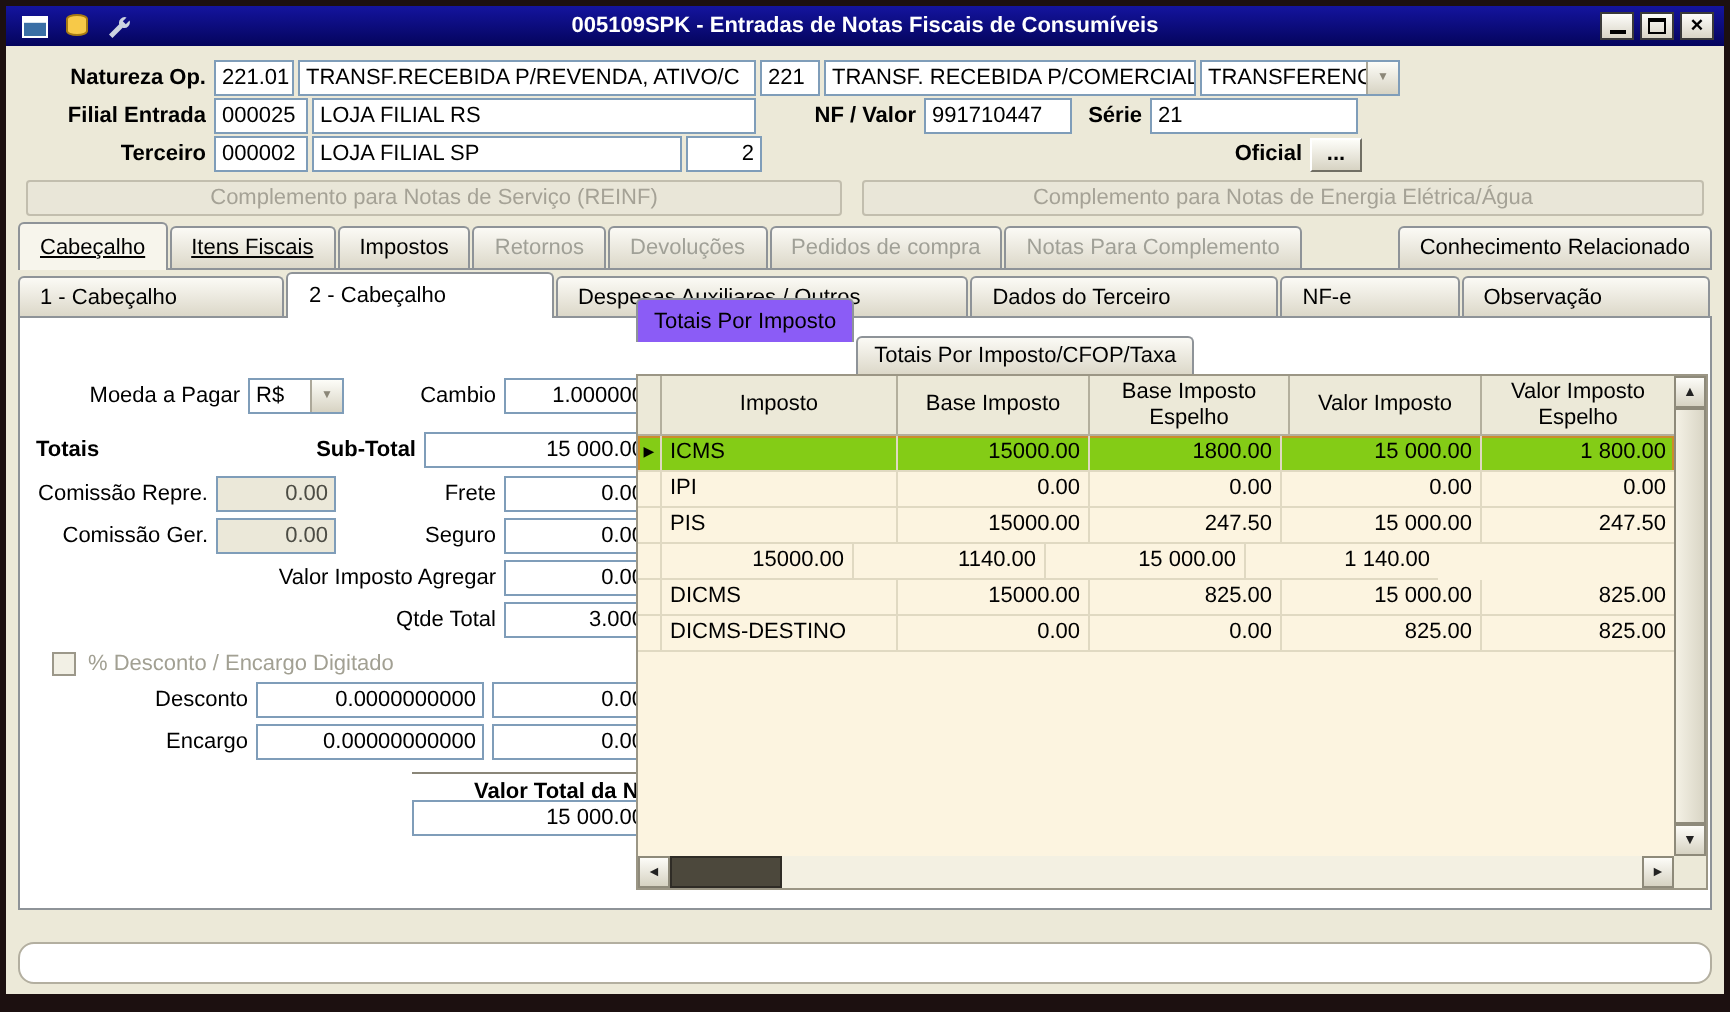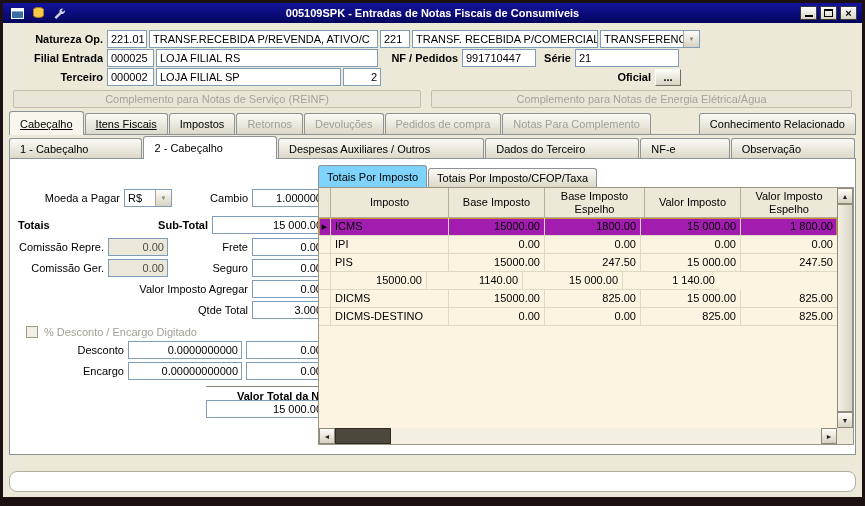--- a/index.html
+++ b/index.html
@@ -45,32 +45,32 @@
   .stabs{position:absolute;left:6px;right:6px;top:133px;height:23px;display:flex;align-items:flex-end;border-bottom:1px solid #8e9398;z-index:2;}
   .stabs .tab{flex:1 1 auto;height:20px;}
   .stabs .tab.active{background:#fff;height:23px;}
 
   
   .pane{position:absolute;left:6px;top:156px;width:847px;height:296px;background:#fff;border:1px solid #8e9398;border-top:none;}
 
   
   .rtabs{position:absolute;left:308px;top:6px;height:22px;display:flex;align-items:flex-end;}
   .rtabs .tab{height:19px;padding:0 8px;}
-  .rtabs .tab.active{height:22px;background:#7dd3fc;margin-bottom:0;}
+  .rtabs .tab.active{height:22px;background:#8b5cf6;margin-bottom:16px;}
 
   
   .grid{position:absolute;left:308px;top:28px;width:536px;height:258px;display:flex;flex-direction:column;border:1px solid #9b9685;background:#fcf4e0;}
   .g-body{flex:1;display:flex;min-height:0;}
   .g-table{width:518px;display:flex;flex-direction:column;}
   .g-hrow{display:flex;height:30px;flex:0 0 30px;}
   .g-hc{background:#ece9d8;border-right:1px solid #b3af9d;border-bottom:1px solid #b3af9d;display:flex;align-items:center;justify-content:center;text-align:center;line-height:1.15;padding:0 2px;overflow:hidden;}
   .g-row{display:flex;height:18px;flex:0 0 18px;}
   .g-c{border-right:1px solid #e0d9c2;border-bottom:1px solid #e0d9c2;line-height:17px;padding:0 4px;overflow:hidden;white-space:nowrap;}
   .g-c.num{text-align:right;}
-  .g-row.sel{background:#a21caf;box-shadow:inset 0 0 0 1px #cc8c2c;}
+  .g-row.sel{background:#84cc16;box-shadow:inset 0 0 0 1px #cc8c2c;}
   .c-gut{width:12px;padding:0;display:flex;align-items:center;justify-content:center;font-size:7px;}
   .c-imp{width:118px;}
   .c-n{width:96px;}
   .c-be{width:100px;}
   .g-fill{flex:1;}
 
   
   .sb-btn{width:16px;height:16px;flex:0 0 16px;background:linear-gradient(180deg,#fdfcf8,#d6d2c2);border:1px solid #8e8a7a;display:flex;align-items:center;justify-content:center;font-size:7px;color:#222;}
   .g-vscroll{width:16px;display:flex;flex-direction:column;background:#f3f0e2;}
   .g-vthumb{flex:1;background:linear-gradient(90deg,#f4f1e5,#d9d5c5);border:1px solid #8e8a7a;}
@@ -128,21 +128,21 @@
   <div class="fld" style="left:377px;top:27px;width:30px">221</div>
   <div class="fld" style="left:409px;top:27px;width:186px">TRANSF. RECEBIDA P/COMERCIALIZA</div>
   <div class="fld ddl" style="left:597px;top:27px;width:100px">
     <span class="ddl-txt">TRANSFERENCIA</span>
     <span class="ddl-btn">▼</span>
   </div>
 
   <div class="lbl b r" style="left:4px;top:46px;width:96px">Filial Entrada</div>
   <div class="fld" style="left:104px;top:46px;width:47px">000025</div>
   <div class="fld" style="left:153px;top:46px;width:222px">LOJA FILIAL RS</div>
-  <div class="lbl b r" style="left:380px;top:46px;width:75px">NF / Pedidos</div>
+  <div class="lbl b r" style="left:380px;top:46px;width:75px">NF / Valor</div>
   <div class="fld" style="left:459px;top:46px;width:74px">991710447</div>
   <div class="lbl b r" style="left:536px;top:46px;width:32px">Série</div>
   <div class="fld" style="left:572px;top:46px;width:104px">21</div>
 
   <div class="lbl b r" style="left:4px;top:65px;width:96px">Terceiro</div>
   <div class="fld" style="left:104px;top:65px;width:47px">000002</div>
   <div class="fld" style="left:153px;top:65px;width:185px">LOJA FILIAL SP</div>
   <div class="fld num" style="left:340px;top:65px;width:38px">2</div>
   <div class="lbl b r" style="left:560px;top:65px;width:88px">Oficial</div>
   <div class="btn3d" style="left:652px;top:66px;width:26px">...</div>

